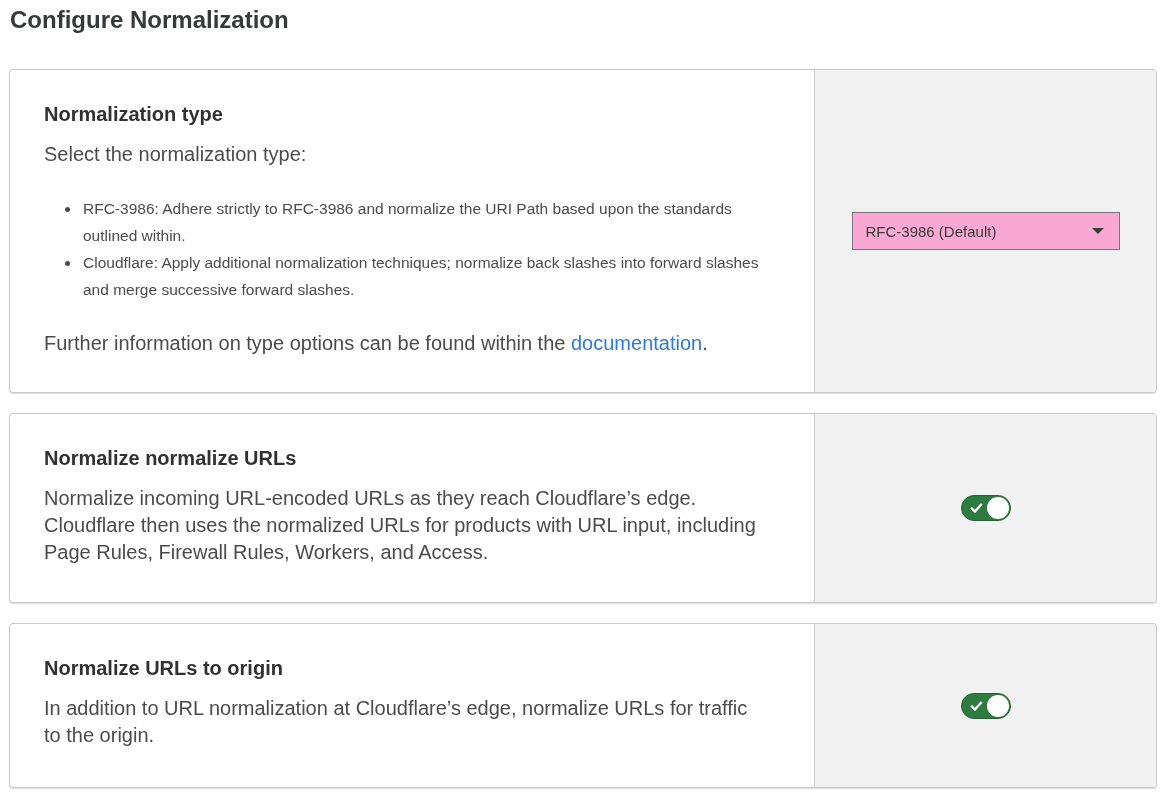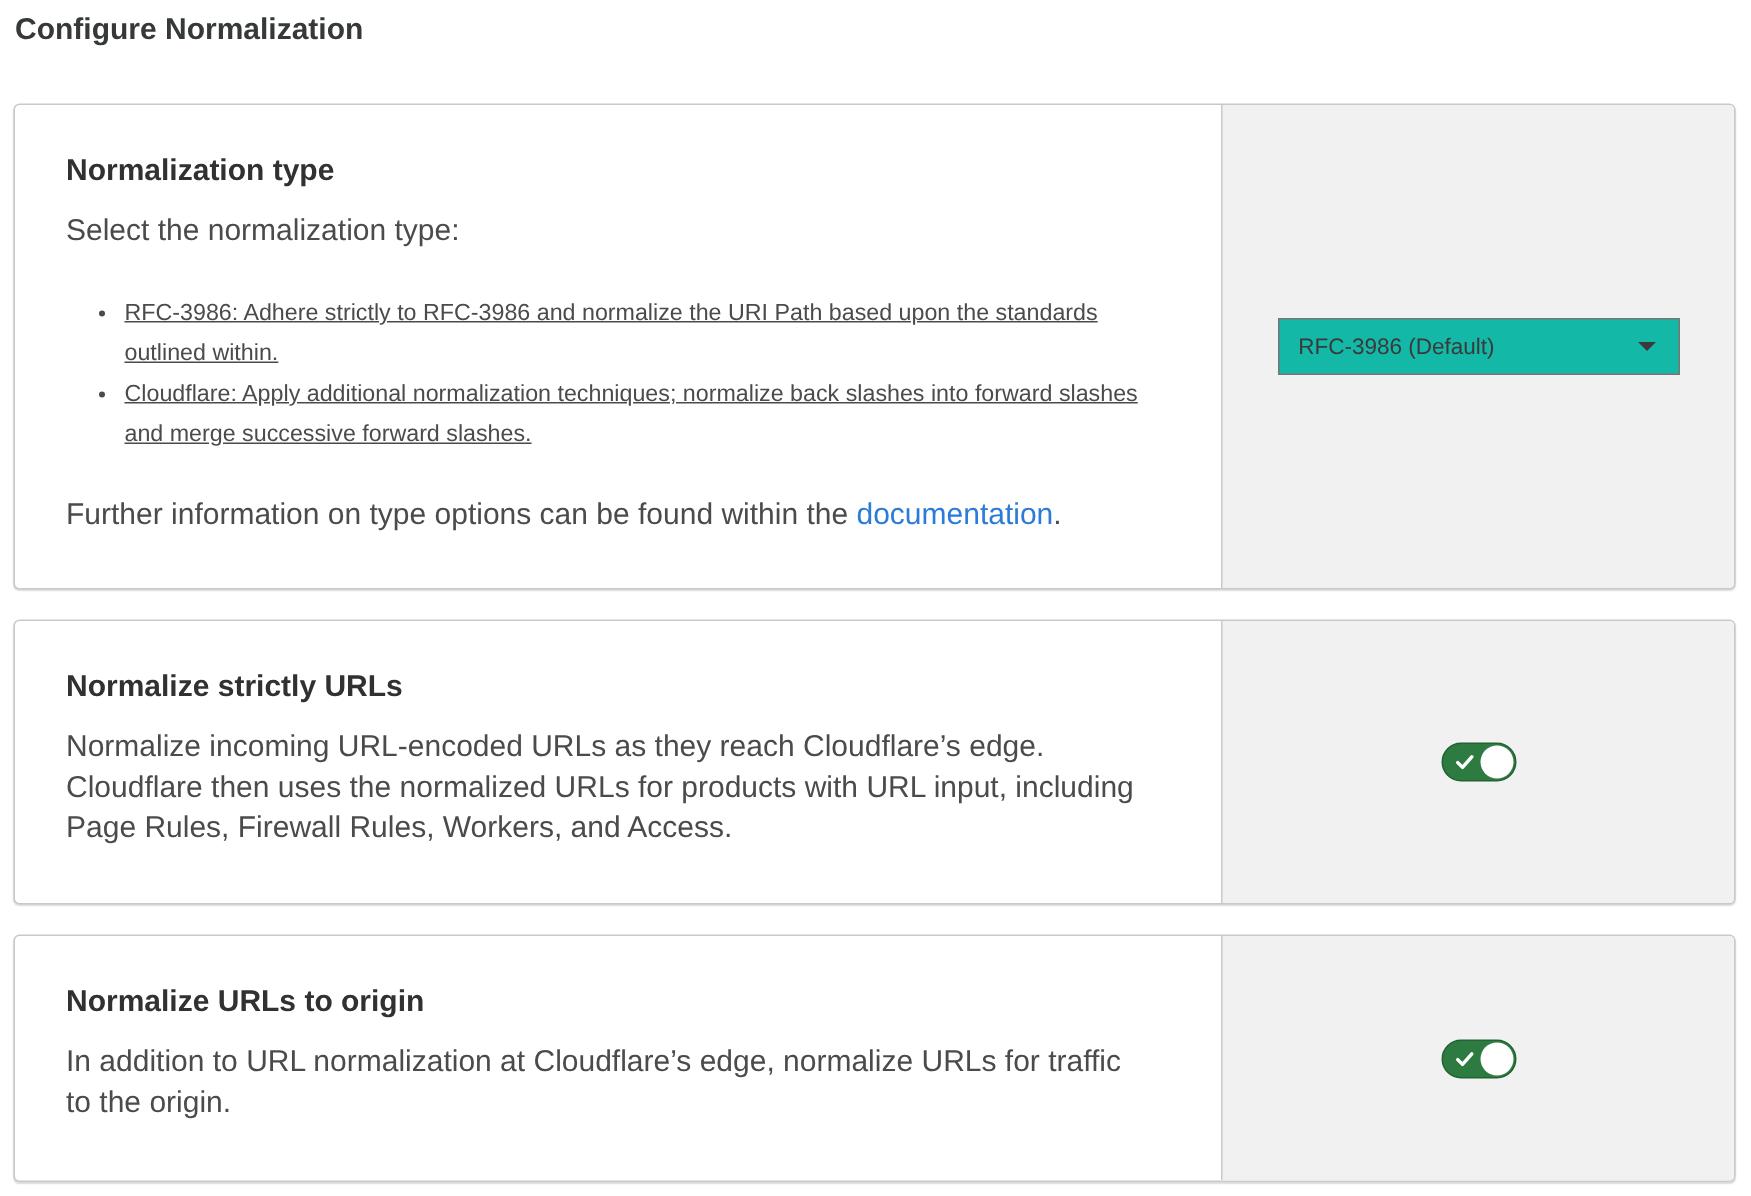--- a/index.html
+++ b/index.html
@@ -8,21 +8,21 @@
     padding: 0;
     background: #ffffff;
     font-family: "Liberation Sans", "DejaVu Sans", sans-serif;
     color: #4b4b4b;
     width: 1167px;
   }
   .page {
     padding: 0 10px 10px 9px;
   }
   h1.page-title {
-    font-size: 20px;
+    font-size: 24px;
     line-height: 28px;
     font-weight: 700;
     color: #36393a;
     margin: 6px 0 35px 1px;
   }
   .card {
     display: flex;
     align-items: stretch;
     border: 1px solid #c9c9c9;
     border-radius: 4px;
@@ -65,34 +65,33 @@
   ul.option-list {
     margin: 27px 0;
     padding: 0 0 0 37px;
     font-size: 15.5px;
     line-height: 27px;
     color: #4b4b4b;
   }
   ul.option-list li {
     padding-left: 2px;
     margin: 0;
-    text-decoration: underline;
   }
   p.footer-note { margin-top: 27px !important; }
   a.doc-link {
     color: #2b7bd9;
     text-decoration: none;
     cursor: pointer;
   }
 
   
   .select-control {
     width: 268px;
     height: 38px;
-    background: #14b8a6;
+    background: #f9a8d4;
     border: 1px solid #767676;
     border-radius: 0;
     display: flex;
     align-items: center;
     justify-content: space-between;
     padding: 0 15px 0 13px;
     font-size: 15px;
     color: #3a3a3a;
     cursor: pointer;
   }
@@ -162,21 +161,21 @@
     <div class="card-side">
       <div class="select-control" role="combobox">
         <span>RFC-3986 (Default)</span>
         <span class="caret-down"></span>
       </div>
     </div>
   </section>
 
   <section class="card card-2">
     <div class="card-main">
-      <h2 class="card-title">Normalize strictly URLs</h2>
+      <h2 class="card-title">Normalize normalize URLs</h2>
       <p>Normalize incoming URL-encoded URLs as they reach Cloudflare’s edge. Cloudflare then uses the normalized URLs for products with URL input, including Page Rules, Firewall Rules, Workers, and Access.</p>
     </div>
     <div class="card-side">
       <div class="toggle" role="switch" aria-checked="true">
         <span class="check">
           <svg width="13" height="11" viewBox="0 0 13 11">
               <polyline points="1.8,5.4 5,8.6 11.2,1.6" fill="none" stroke="#ffffff" stroke-width="2.3" stroke-linecap="round" stroke-linejoin="round"></polyline>
             </svg>
         </span>
         <span class="knob"></span>

